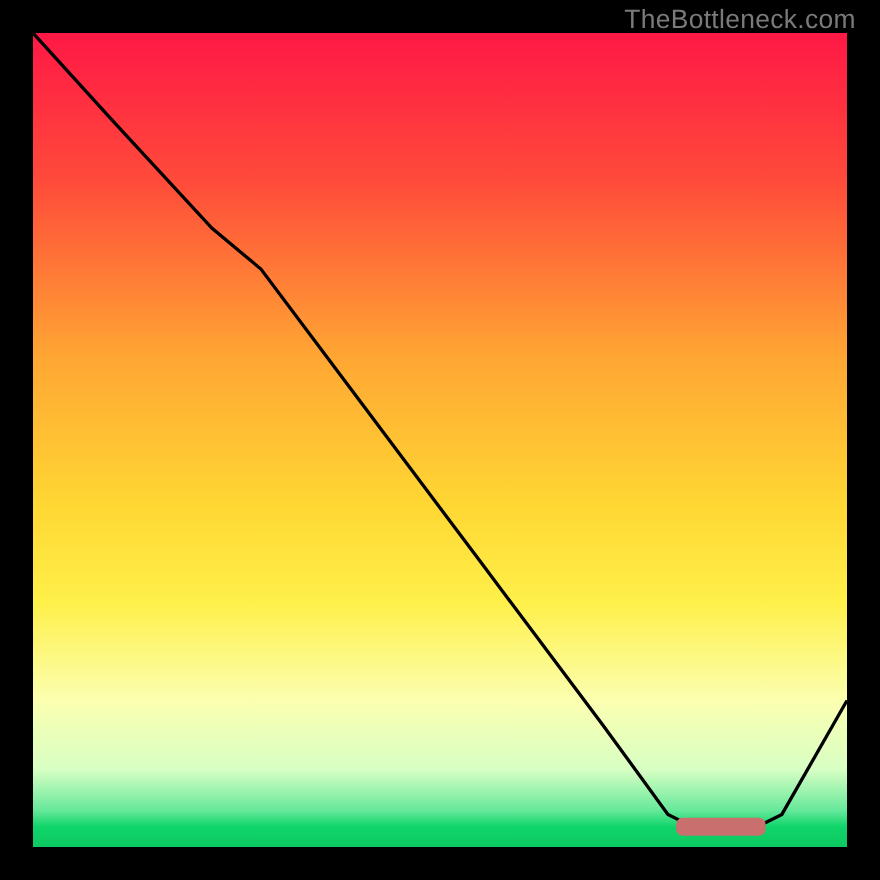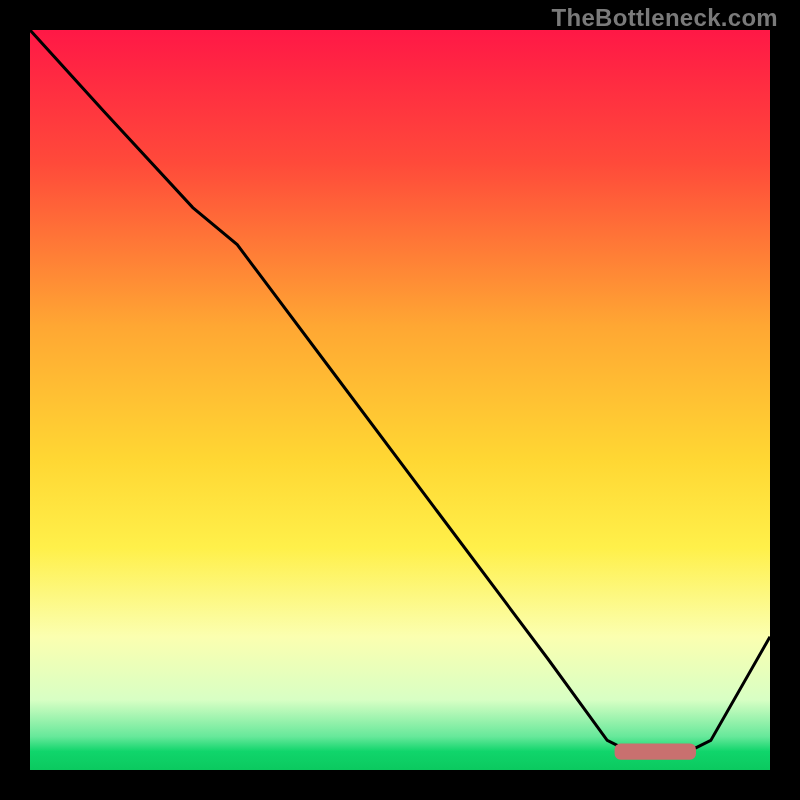--- a/index.html
+++ b/index.html
@@ -22,21 +22,21 @@
     top: 30px;
     width: 740px;
     height: 740px;
   }
   .watermark {
     position: absolute;
     top: 4px;
     right: 22px;
     color: #7a7a7a;
     font-size: 24px;
-    font-weight: 700;
+    font-weight: 400;
     letter-spacing: 0.3px;
     user-select: none;
   }
   svg { display: block; }
 </style>
 </head>
 <body>
 
 <div class="frame">
 

